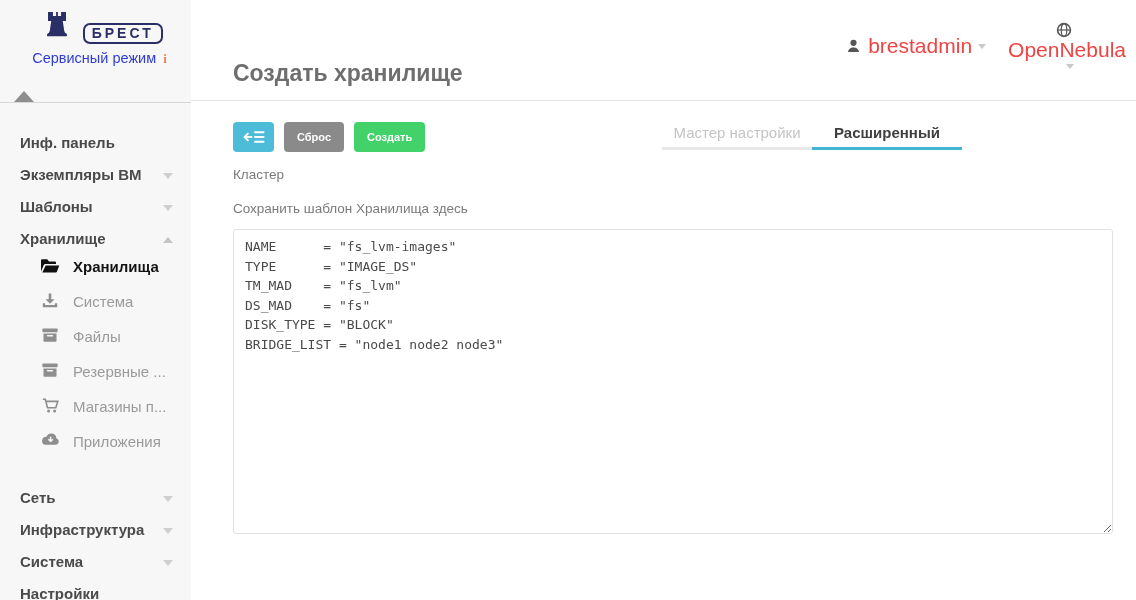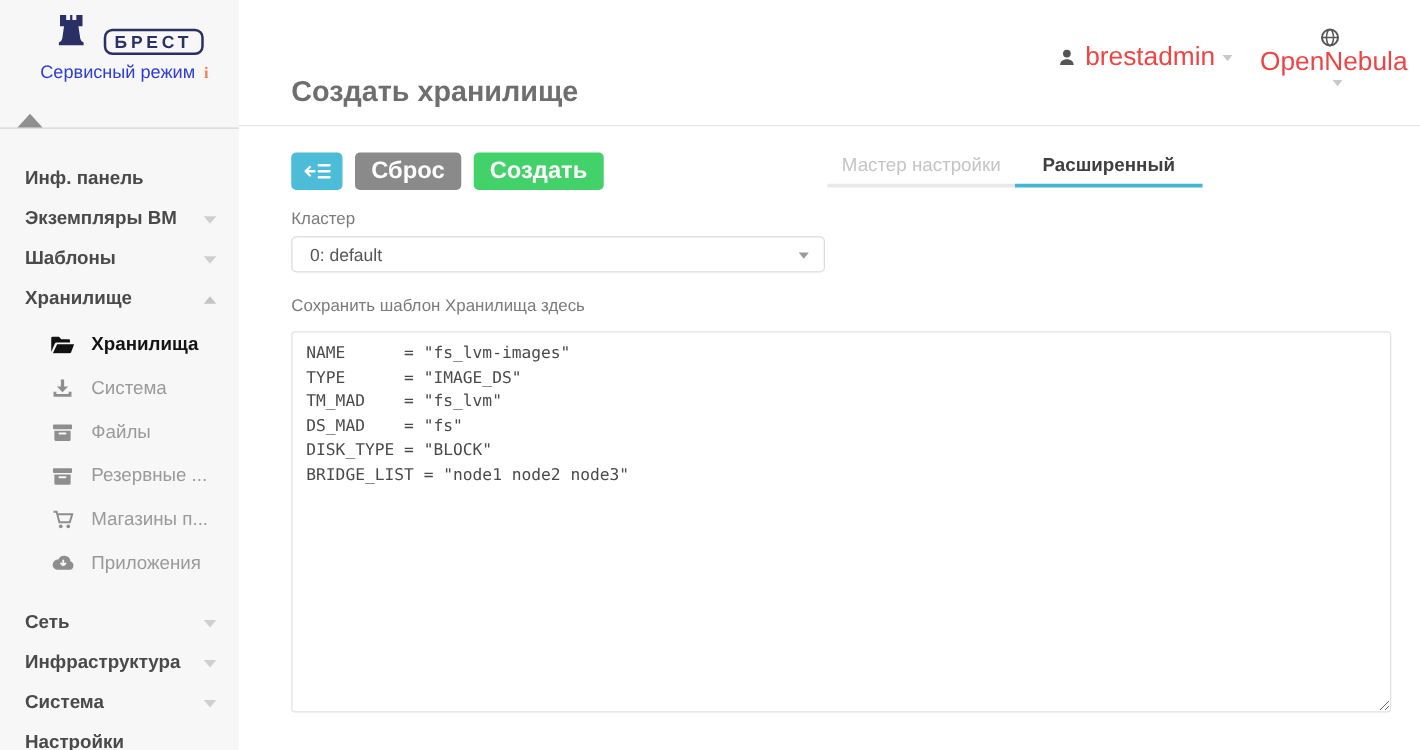--- a/index.html
+++ b/index.html
@@ -27,41 +27,41 @@
     border-bottom:11px solid #8f8f8f;cursor:pointer;}
 
   nav{padding-top:24px;}
   .nav-item{position:relative;height:32px;line-height:32px;padding:0 20px;font-size:15px;
     font-weight:700;color:#4a4a4a;cursor:pointer;white-space:nowrap;}
   .caret{position:absolute;right:26px;top:14px;width:0;height:0;
     border-left:5px solid transparent;border-right:5px solid transparent;
     border-top:6px solid #cfcfcf;}
   .caret.up{border-top:none;border-bottom:6px solid #c4c4c4;}
   .subnav{padding:3px 0 4px 0;}
-  .sub-item{height:35px;display:flex;align-items:center;padding-left:40px;font-size:15px;
+  .sub-item{height:35px;display:flex;padding-left:40px;font-size:15px;
     color:#9a9a9a;cursor:pointer;white-space:nowrap;}
   .sub-item .ico{width:20px;margin-right:13px;display:flex;justify-content:center;color:#8e8e8e;}
   .sub-item.active{color:#131313;font-weight:700;}
   .sub-item.active .ico{color:#111;}
   .group-gap{margin-top:10px;}
 
   
   .main{position:absolute;left:191px;top:0;width:945px;height:600px;background:#fff;}
   .user-menu{position:absolute;top:22px;right:10px;display:flex;align-items:center;
     font-size:21px;color:#ef4444;}
   .user-menu .menu-chunk{display:flex;align-items:center;cursor:pointer;}
   .user-menu .mi{margin:0 7px 0 0;display:flex;}
   .mini-caret{width:0;height:0;border-left:4.5px solid transparent;border-right:4.5px solid transparent;
     border-top:5px solid #c9c9c9;margin:2px 0 0 6px;}
   .zone-gap{margin-left:22px;flex-direction:column;}
   .page-title{position:absolute;top:60px;left:42px;font-size:23px;font-weight:700;color:#6e6e6e;}
   .header-divider{position:absolute;top:100px;left:0;width:945px;border-bottom:1px solid #e5e5e5;}
 
   .toolbar{position:absolute;top:122px;left:42px;display:flex;}
-  .btn{height:30px;border:none;border-radius:4px;color:#fff;font-size:19px;font-weight:700;
+  .btn{height:30px;border:none;border-radius:4px;color:#fff;font-size:11px;font-weight:700;
     font-family:"Liberation Sans",sans-serif;display:inline-flex;align-items:center;
     justify-content:center;cursor:pointer;margin-right:10px;}
   .btn-icon{width:41px;background:var(--accent-blue);}
   .btn-reset{background:var(--neutral-gray);padding:0 13px;}
   .btn-create{background:var(--success-green);padding:0 13px;}
 
   .tabs{position:absolute;top:120px;right:174px;width:300px;height:30px;display:flex;}
   .tab{flex:1;text-align:center;font-size:15px;line-height:25px;color:#c4c4c4;cursor:pointer;
     border-bottom:3px solid #e8e8e8;}
   .tab.active{color:#3f3f3f;font-weight:700;border-bottom-color:var(--tab-underline);}
@@ -234,24 +234,20 @@
       <button class="btn btn-create">Создать</button>
     </div>
 
     <div class="tabs">
       <div class="tab">Мастер настройки</div>
       <div class="tab active">Расширенный</div>
     </div>
 
     <div class="form">
       <div class="fld-label">Кластер</div>
-      <div class="select-box">
-        <span>0: default</span>
-        <span class="select-caret"></span>
-      </div>
 
       <div class="fld-label tmpl-label">Сохранить шаблон Хранилища здесь</div>
       <textarea class="tmpl" spellcheck="false" style="">NAME      = "fs_lvm-images"
 TYPE      = "IMAGE_DS"
 TM_MAD    = "fs_lvm"
 DS_MAD    = "fs"
 DISK_TYPE = "BLOCK"
 BRIDGE_LIST = "node1 node2 node3"</textarea>
     </div>
 

